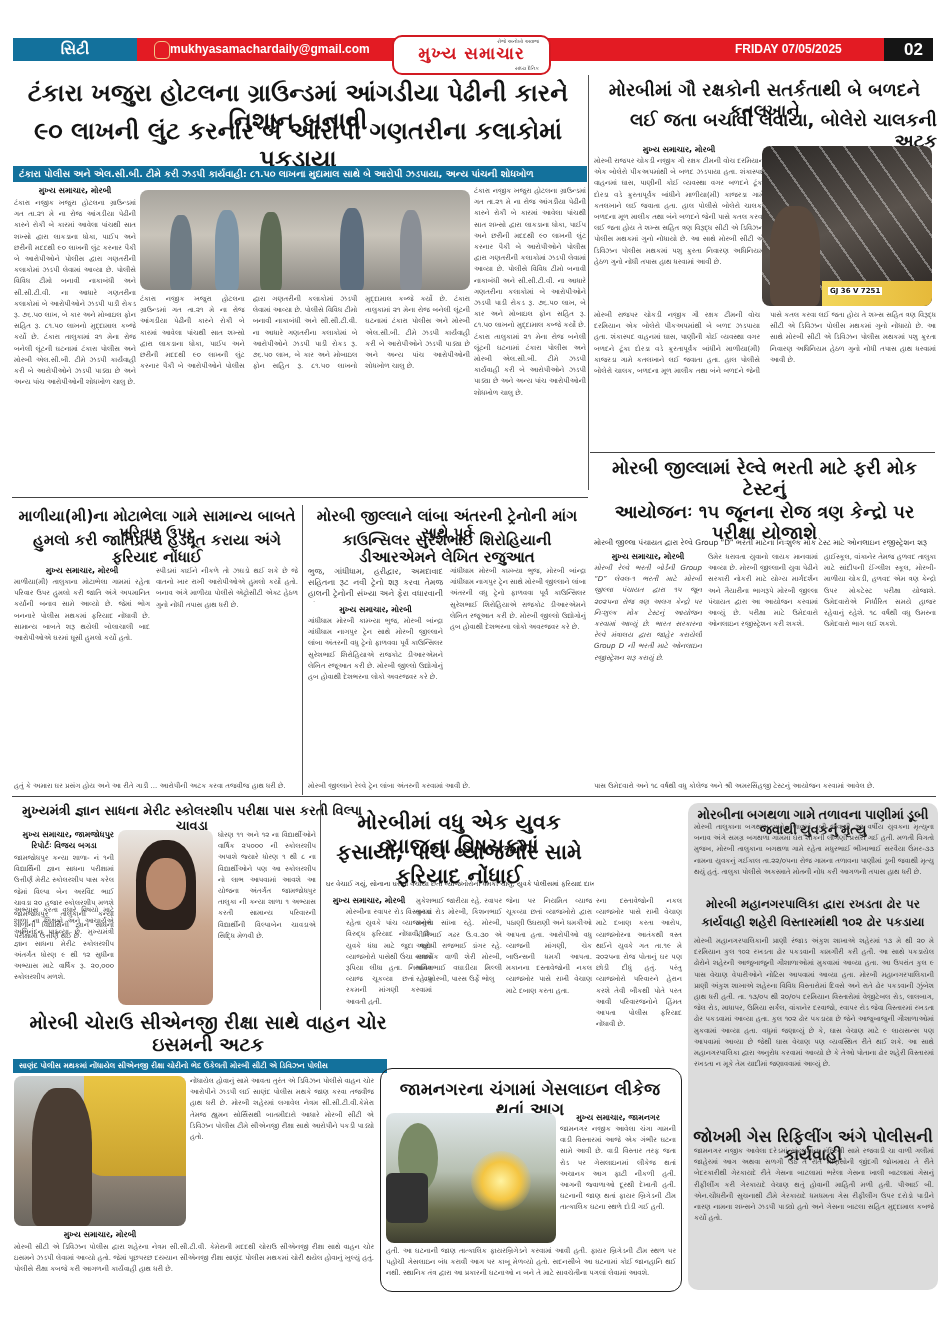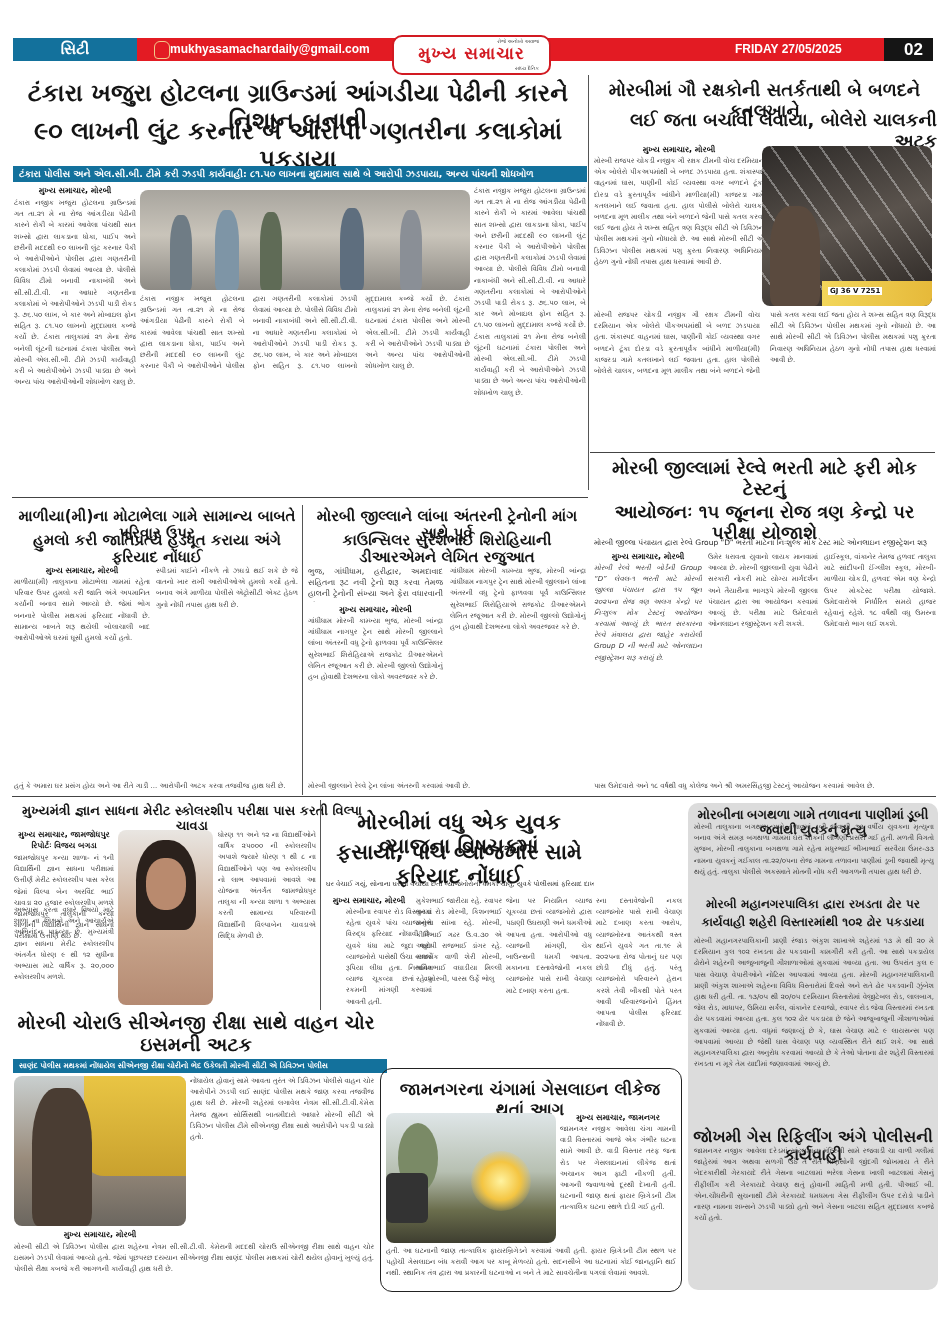--- a/index.html
+++ b/index.html
@@ -51,21 +51,21 @@
 
 <div class="abs mast"></div>
 <div class="abs sec">સિટી</div>
 <div class="abs hand"></div>
 <div class="abs email">mukhyasamachardaily@gmail.com</div>
 <div class="abs logo">
   <span class="tag1">રોજે અનોખો અવાજ</span>
   <span class="name">મુખ્ય સમાચાર</span>
   <span class="tag2">સાંધ્ય દૈનિક</span>
 </div>
-<div class="abs date">FRIDAY 27/05/2025</div>
+<div class="abs date">FRIDAY 07/05/2025</div>
 <div class="abs pnum"><span>02</span></div>
 
 <div class="abs hl h-big" style="left:12px;top:80px;width:572px;">ટંકારા ખજુરા હોટલના ગ્રાઉન્ડમાં આંગડીયા પેઢીની કારને નિશાન બનાવી</div>
 <div class="abs hl h-big" style="left:12px;top:118px;width:572px;">૯૦ લાખની લુંટ કરનાર બે આરોપી ગણતરીના કલાકોમાં પકડાયા</div>
 <div class="abs strap" style="left:13px;top:166px;width:562px;">ટંકારા પોલીસ અને એલ.સી.બી. ટીમે કરી ઝડપી કાર્યવાહી: ૮૧.૫૦ લાખના મુદામાલ સાથે બે આરોપી ઝડપાયા, અન્ય પાંચની શોધખોળ</div>
 <div class="abs byline" style="left:14px;top:186px;width:122px;">મુખ્ય સમાચાર, મોરબી</div>
 <div class="abs body" style="left:14px;top:198px;width:122px;height:285px;">ટંકારા નજીક ખજુરા હોટલના ગ્રાઉન્ડમાં ગત તા.૨૧ મે ના રોજ આંગડીયા પેઢીની કારને રોકી બે કારમાં આવેલા પાંચથી સાત શખ્સો દ્વારા લાકડાના ધોકા, પાઈપ અને છરીની મદદથી ૯૦ લાખની લુંટ કરનાર પૈકી બે આરોપીઓને પોલીસ દ્વારા ગણતરીની કલાકોમાં ઝડપી લેવામાં આવ્યા છે. પોલીસે વિવિધ ટીમો બનાવી નાકાબંધી અને સી.સી.ટી.વી. ના આધારે ગણતરીના કલાકોમાં બે આરોપીઓને ઝડપી પાડી રોકડ રૂ. ૭૬.૫૦ લાખ, બે કાર અને મોબાઇલ ફોન સહિત રૂ. ૮૧.૫૦ લાખનો મુદ્દામાલ કબ્જે કર્યો છે. ટંકારા તાલુકામાં ૨૧ મેના રોજ બનેલી લૂંટની ઘટનામાં ટંકારા પોલીસ અને મોરબી એલ.સી.બી. ટીમે ઝડપી કાર્યવાહી કરી બે આરોપીઓને ઝડપી પાડ્યા છે અને અન્ય પાંચ આરોપીઓની શોધખોળ ચાલુ છે.</div>
 <div class="abs photo img-police" style="left:140px;top:190px;width:330px;height:100px;">
   <div class="abs person" style="left:30px;top:25px;width:22px;height:75px;background:#6f7c85;"></div>
   <div class="abs person" style="left:75px;top:20px;width:24px;height:80px;background:#7e95a6;"></div>
@@ -111,21 +111,21 @@
 <div class="abs hl h-sm" style="left:306px;top:508px;width:282px;">મોરબી જીલ્લાને લાંબા અંતરની ટ્રેનોની માંગ સાથે પૂર્વ</div>
 <div class="abs hl h-sm" style="left:306px;top:532px;width:282px;">કાઉન્સિલર સુરેશભાઈ શિરોહિયાની ડીઆરએમને લેખિત રજુઆત</div>
 <div class="abs body" style="left:308px;top:566px;width:135px;height:36px;font-size:8px;">ભુજ, ગાંધીધામ, હરીદ્વાર, અમદાવાદ સહિતના રૂટ નવી ટ્રેનો શરૂ કરવા તેમજ હાલની ટ્રેનોની સંખ્યા અને ફેરા વધારવાની માંગ</div>
 <div class="abs byline" style="left:308px;top:605px;width:135px;">મુખ્ય સમાચાર, મોરબી</div>
 <div class="abs body" style="left:308px;top:616px;width:135px;height:162px;">ગાંધીધામ મોરબી કામ્ખ્યા ભુજ, મોરબી બાંન્દ્રા ગાંધીધામ નાગપુર ટ્રેન સાથે મોરબી જીલ્લાને લાંબા અંતરની વધુ ટ્રેનો ફાળવવા પૂર્વ કાઉન્સિલર સુરેશભાઈ શિરોહિયાએ રાજકોટ ડીઆરએમને લેખિત રજૂઆત કરી છે. મોરબી જીલ્લો ઉદ્યોગોનું હબ હોવાથી દેશભરના લોકો અવરજવર કરે છે.</div>
 <div class="abs body" style="left:450px;top:566px;width:136px;height:212px;">ગાંધીધામ મોરબી કામ્ખ્યા ભુજ, મોરબી બાંન્દ્રા ગાંધીધામ નાગપુર ટ્રેન સાથે મોરબી જીલ્લાને લાંબા અંતરની વધુ ટ્રેનો ફાળવવા પૂર્વ કાઉન્સિલર સુરેશભાઈ શિરોહિયાએ રાજકોટ ડીઆરએમને લેખિત રજૂઆત કરી છે. મોરબી જીલ્લો ઉદ્યોગોનું હબ હોવાથી દેશભરના લોકો અવરજવર કરે છે.</div>
 <div class="abs body" style="left:308px;top:781px;width:278px;height:12px;white-space:nowrap;">મોરબી જીલ્લાને રેલ્વે ટ્રેન લાંબા અંતરની કરવામાં આવી છે.</div>
 <div class="abs hr" style="left:12px;top:796px;width:924px;"></div>
 
 <div class="abs hl" style="left:12px;top:804px;width:360px;font-size:13px;">મુખ્યમંત્રી જ્ઞાન સાધના મેરીટ સ્કોલરશીપ પરીક્ષા પાસ કરતી વિલ્પા ચાવડા</div>
-<div class="abs byline" style="left:14px;top:830px;width:100px;">મુખ્ય સમાચાર, જામજોધપુર</div>
+<div class="abs byline" style="left:14px;top:830px;width:100px;text-align:right;">મુખ્ય સમાચાર, જામજોધપુર</div>
 <div class="abs byline" style="left:14px;top:841px;width:100px;">રિપોર્ટઃ વિજય બગડા</div>
 <div class="abs body" style="left:14px;top:853px;width:100px;height:150px;">જામજોધપુર કન્યા શાળા- નં ૧ની વિદ્યાર્થિની જ્ઞાન સાધના પરીક્ષામાં ઉત્તીર્ણ મેરીટ સ્કોલરશીપ પાસ કરેલ જેમાં વિલ્પા બેન અરવિંદ ભાઈ ચાવડા ૨૦ હજાર સ્કોલરશીપ મળશે જામજોધપુર તાલુકાની કન્યા શાળાની વિદ્યાર્થિની જ્ઞાન સાધના પરીક્ષામાં ઉત્તીર્ણ થઈ છે.</div>
 <div class="abs photo img-girl" style="left:118px;top:830px;width:95px;height:175px;">
   <div class="abs" style="left:18px;top:10px;width:60px;height:90px;background:#2b211c;border-radius:45% 45% 20% 20%;"></div>
   <div class="abs" style="left:28px;top:28px;width:40px;height:52px;background:#b98a6e;border-radius:45%;"></div>
 </div>
 <div class="abs body" style="left:218px;top:830px;width:98px;height:175px;">ધોરણ ૧૧ અને ૧૨ ના વિદ્યાર્થીઓને વાર્ષિક ૨૫૦૦૦ ની સ્કોલરશીપ અપાશે જ્યારે ધોરણ ૧ થી ૮ ના વિદ્યાર્થીઓને પણ આ સ્કોલરશીપ નો લાભ આપવામાં આવશે આ યોજના અંતર્ગત જામજોધપુર તાલુકા ની કન્યા શાળા ૧ અભ્યાસ કરતી સામાન્ય પરિવારની વિદ્યાર્થીની વિલ્પાબેન ચાવડાએ સિદ્ધિ મેળવી છે.</div>
 <div class="abs body" style="left:14px;top:905px;width:100px;height:100px;">અભ્યાસ કરતા વધારે વિષયો માટે શાળા ના શિક્ષકો અને આચાર્યએ અભિનંદન પાઠવ્યા છે. મુખ્યમંત્રી જ્ઞાન સાધના મેરીટ સ્કોલરશીપ અંતર્ગત ધોરણ ૯ થી ૧૨ સુધીના અભ્યાસ માટે વાર્ષિક રૂ. ૨૦,૦૦૦ સ્કોલરશીપ મળશે.</div>
 <div class="abs vline" style="left:320px;top:800px;height:210px;"></div>
 
@@ -140,21 +140,21 @@
 
 <div class="abs gray-box" style="left:688px;top:803px;width:250px;height:487px;"></div>
 <div class="abs hl" style="left:692px;top:808px;width:242px;font-size:13px;font-family:Liberation Serif, serif;">મોરબીના બગથળા ગામે તળાવના પાણીમાં ડૂબી જવાથી યુવકનું મૃત્યુ</div>
 <div class="abs body" style="left:694px;top:822px;width:240px;height:75px;">મોરબી તાલુકાના બગથળા ગામે તળાવમાં ડૂબી જવાથી ૩૩ વર્ષીય યુવકના મૃત્યુના બનાવ અંગે સમગ્ર બગથળા ગામમાં ઘેરા શોકની લાગણી પ્રસરી ગઈ હતી. મળતી વિગતો મુજબ, મોરબી તાલુકાના બગથળા ગામે રહેતા મધુરભાઈ ભીખાભાઈ સરવૈયા ઉંમર-૩૩ નામના યુવકનું ગઈકાલ તા.૨૨/૦૫ના રોજ ગામના તળાવના પાણીમાં ડૂબી જવાથી મૃત્યુ થયું હતું. તાલુકા પોલીસે અકસ્માતે મોતની નોંધ કરી આગળની તપાસ હાથ ધરી છે.</div>
 <div class="abs hl" style="left:692px;top:898px;width:242px;font-size:12px;">મોરબી મહાનગરપાલિકા દ્વારા રખડતા ઢોર પર</div>
 <div class="abs hl" style="left:692px;top:916px;width:242px;font-size:12px;">કાર્યવાહી  શહેરી વિસ્તારમાંથી ૧૦૨ ઢોર પકડાયા</div>
 <div class="abs body" style="left:694px;top:936px;width:240px;height:190px;">મોરબી મહાનગરપાલિકાની પ્રાણી રંજાડ અંકુશ શાખાએ શહેરમાં ૧૩ મે થી ૨૦ મે દરમિયાન કુલ ૧૦૨ રખડતા ઢોર પકડવાની કામગીરી કરી હતી. આ સાથે પકડાયેલ ઢોરોને શહેરની આજુબાજુની ગૌશાળાઓમાં મુકવામાં આવ્યા હતા. આ ઉપરાંત કુલ ૯ પાસ વેચાણ વેપારીઓને નોટિસ આપવામાં આવ્યા હતા. મોરબી મહાનગરપાલિકાની પ્રાણી અંકુશ શાખાએ શહેરના વિવિધ વિસ્તારોમાં દિવસે અને રાતે ઢોર પકડવાની ઝુંબેશ હાથ ધરી હતી. તા. ૧૩/૦૫ થી ૨૦/૦૫ દરમિયાન વિસ્તારોમાં વેજીટેબલ રોડ, લાલબાગ, જેલ રોડ, માધાપર, ઉમિયા સર્કલ, વાંકાનેર દરવાજો, રવાપર રોડ જેવા વિસ્તારમાં રખડતા ઢોર પકડવામાં આવ્યા હતા. કુલ ૧૦૨ ઢોર પકડાયા છે જેને આજુબાજુની ગૌશાળાઓમાં મુકવામાં આવ્યા હતા. વધુમાં જણાવ્યું છે કે, ઘાસ વેચાણ માટે ૯ લાયસન્સ પણ આપવામાં આવ્યા છે જેથી ઘાસ વેચાણ પણ વ્યવસ્થિત રીતે થઈ શકે. આ સાથે મહાનગરપાલિકા દ્વારા અનુરોધ કરવામાં આવ્યો છે કે તેઓ પોતાના ઢોર શહેરી વિસ્તારમાં રખડતા ન મૂકે તેમ યાદીમાં જણાવવામાં આવ્યું છે.</div>
 <div class="abs hl" style="left:692px;top:1128px;width:242px;font-size:16px;">જોખમી ગેસ રિફિલીંગ અંગે પોલીસની કાર્યવાહી</div>
 <div class="abs body" style="left:694px;top:1146px;width:240px;height:140px;">જામનગર નજીક આવેલા દરેડમાં સાંઢલમાના મંદિરની સામે રજવાડી ચા વાળી ગલીમાં જાહેરમાં આગ અથવા સળગી ઉઠે તે રીતે માણસોની જીંદગી જોખમાય તે રીતે બેદરકારીથી ગેરકાયદે રીતે ગેસના બાટલામાં ભરેલા ગેસના ખાલી બાટલામાં ગેસનું રીફીલીંગ કરી ગેરકાયદે વેચાણ થતું હોવાની માહિતી મળી હતી. પીઆઈ બી. એન.ચૌધરીની સુચનાથી ટીમે ગેરકાયદે ધમધમતા ગેસ રીફીલીંગ ઉપર દરોડો પાડીને નારણ નામના શખ્સને ઝડપી પાડ્યો હતો અને ગેસના બાટલા સહિત મુદ્દામાલ કબજે કર્યો હતો.</div>
 
-<div class="abs hl h-big" style="left:16px;top:1012px;width:360px;font-size:19px;">મોરબી ચોરાઉ સીએનજી રીક્ષા સાથે વાહન ચોર ઇસમની અટક</div>
+<div class="abs hl h-big" style="left:28px;top:1012px;width:360px;font-size:19px;">મોરબી ચોરાઉ સીએનજી રીક્ષા સાથે વાહન ચોર ઇસમની અટક</div>
 <div class="abs strap" style="left:13px;top:1059px;width:362px;font-size:7.5px;">સાણંદ પોલીસ મથકમાં નોંધાયેલ સીએનજી રીક્ષા ચોરીનો ભેદ ઉકેલતી મોરબી સીટી એ ડિવિઝન પોલીસ</div>
 <div class="abs photo img-man" style="left:14px;top:1076px;width:172px;height:150px;">
   <div class="abs" style="left:70px;top:0;width:102px;height:100px;background:linear-gradient(180deg,#e9c544,#c9a12e);border-radius:0 0 0 20px;"></div>
   <div class="abs person" style="left:18px;top:12px;width:60px;height:138px;background:#4a3d33;"></div>
 </div>
 <div class="abs byline" style="left:14px;top:1230px;width:172px;">મુખ્ય સમાચાર, મોરબી</div>
 <div class="abs body" style="left:190px;top:1076px;width:184px;height:150px;">નોંધાયેલ હોવાનું સામે આવતા તુરંત એ ડિવિઝન પોલીસે વાહન ચોર આરોપીને ઝડપી લઈ સાણંદ પોલીસ મથકે જાણ કરવા તજવીજ હાથ ધરી છે. મોરબી શહેરમાં લગાવેલ નેત્રમ સી.સી.ટી.વી.કેમેરા તેમજ હ્યુમન સોર્સિસથી બાતમીદારો આધારે મોરબી સીટી એ ડિવિઝન પોલીસ ટીમે સીએનજી રીક્ષા સાથે આરોપીને પકડી પાડ્યો હતો.</div>
 <div class="abs body" style="left:14px;top:1242px;width:360px;height:50px;">મોરબી સીટી એ ડિવિઝન પોલીસ દ્વારા શહેરના નેત્રમ સી.સી.ટી.વી. કેમેરાની મદદથી ચોરાઉ સીએનજી રીક્ષા સાથે વાહન ચોર ઇસમને ઝડપી લેવામાં આવ્યો હતો. જેમાં પૂછપરછ દરમ્યાન સીએનજી રીક્ષા સાણંદ પોલીસ મથકમાં ચોરી થયેલ હોવાનું ખુલ્યું હતું. પોલીસે રીક્ષા કબજે કરી આગળની કાર્યવાહી હાથ ધરી છે.</div>
 
 <div class="abs boxed" style="left:380px;top:1068px;width:300px;height:222px;"></div>

